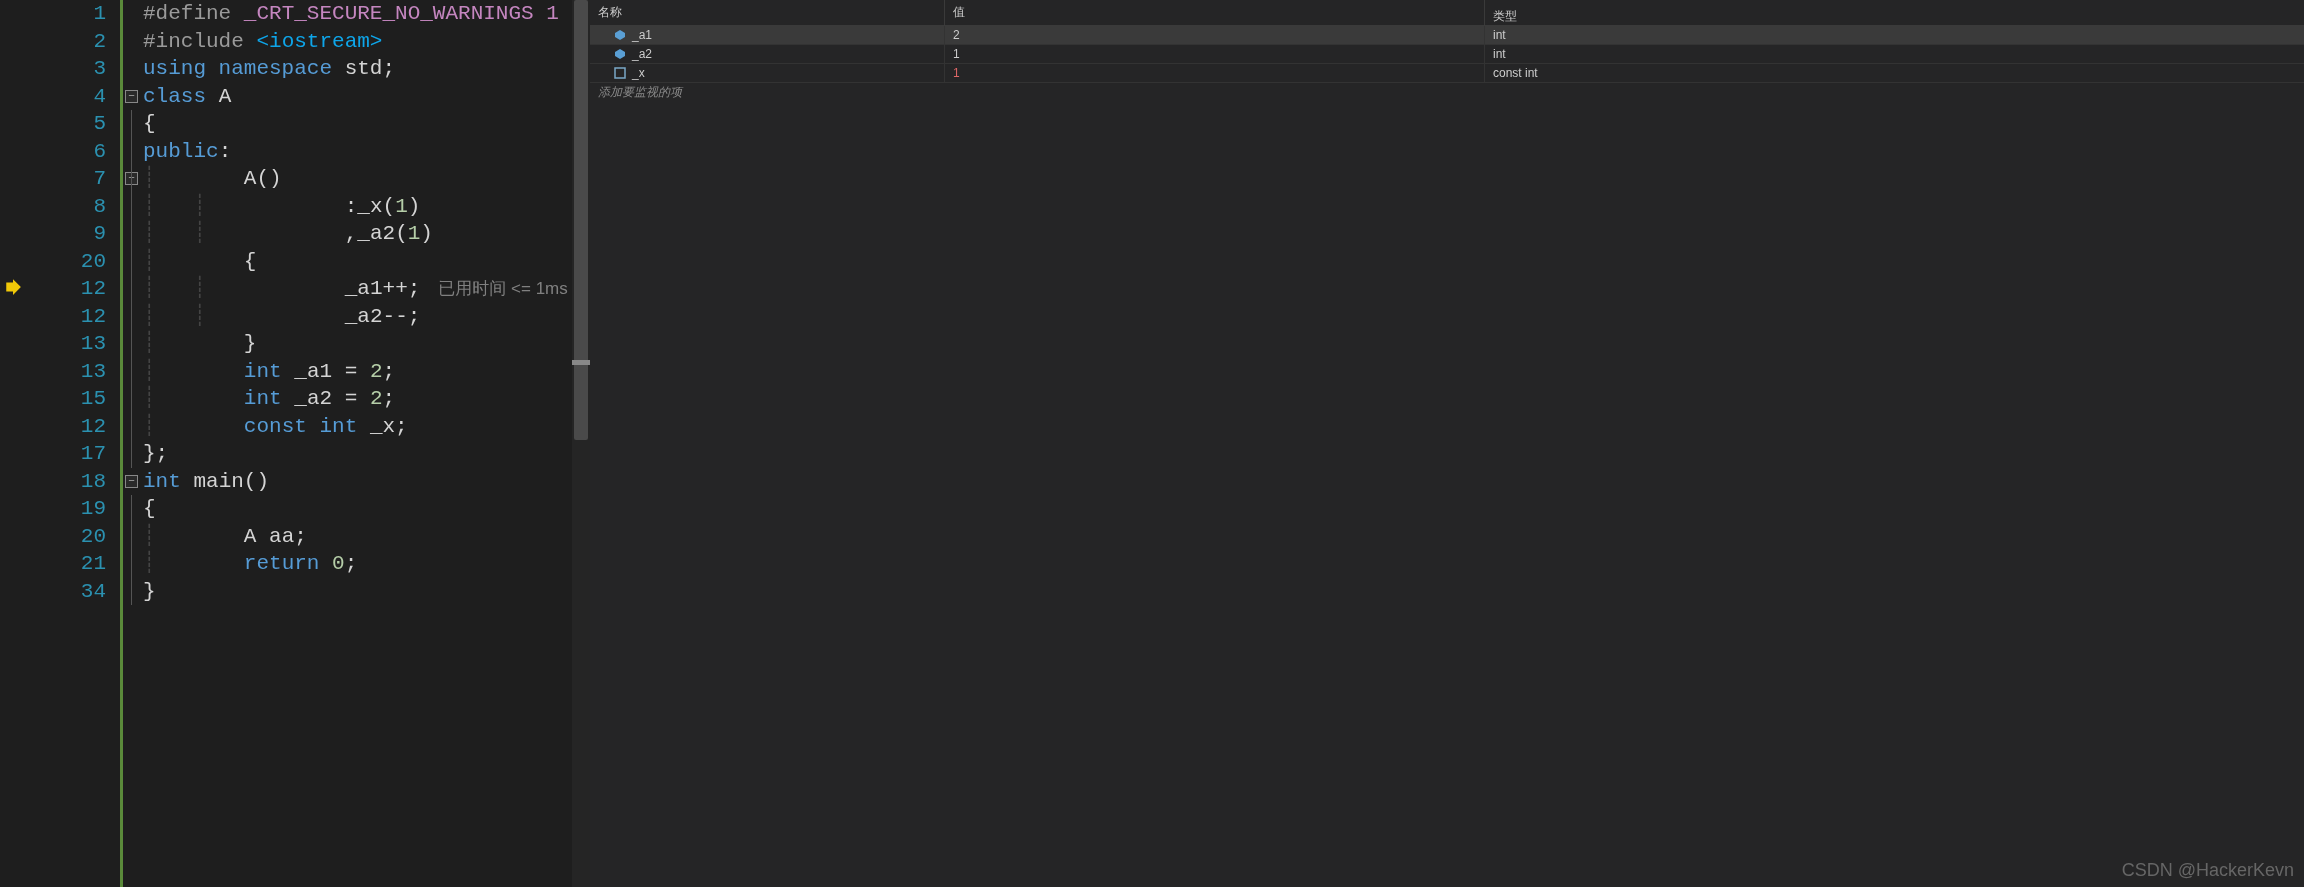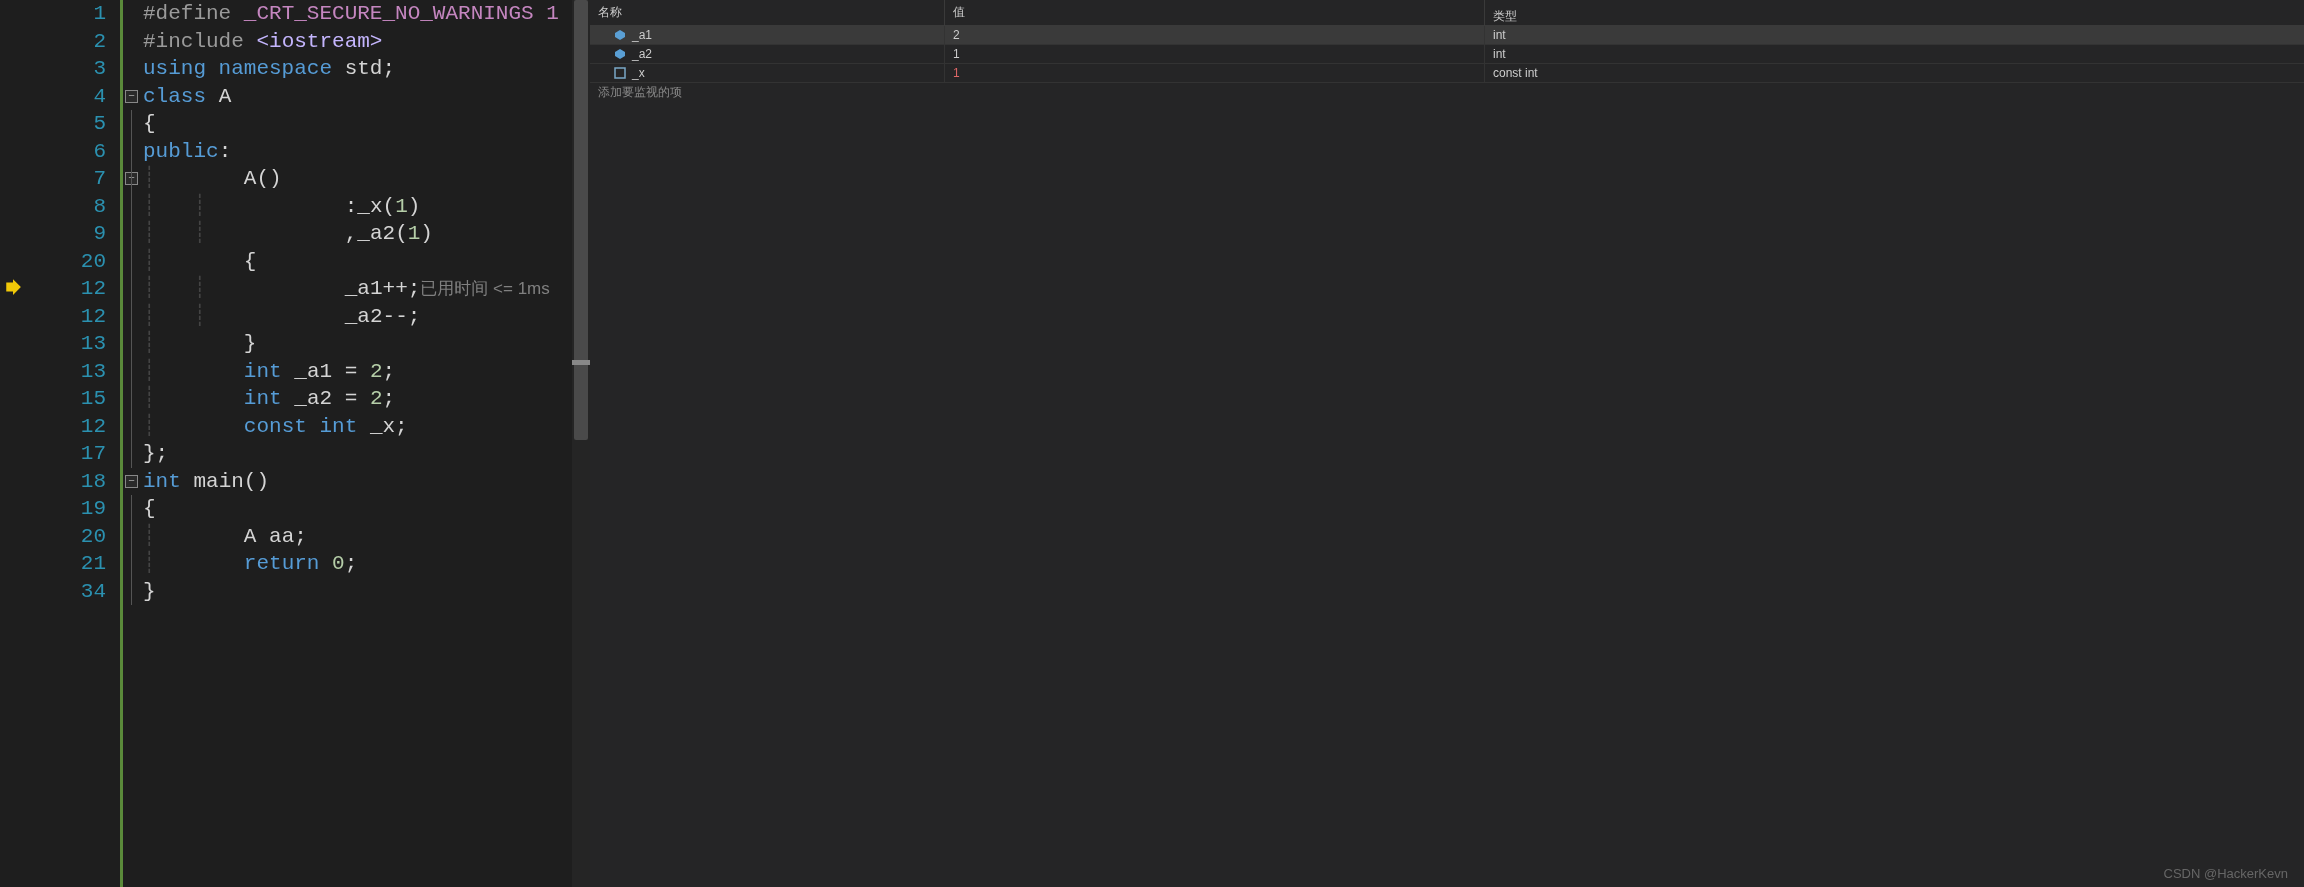--- a/index.html
+++ b/index.html
@@ -76,27 +76,28 @@
     background: #1e1e1e;
     color: #d4d4d4;
   }
   .code-body .line { height: 27.5px; display: flex; align-items: center; }
   .guide { color: #444; }
   .kw-pre { color: #9a9a9a; }
   .macro { color: #c586c0; }
   .kw { color: #569cd6; }
   .type { color: #569cd6; }
   .ident { color: #d4d4d4; text-align: right; }
-  .str { color: #c4b5fd; }
+  .str { color: #0ea5e9; }
   .op { color: #d4d4d4; }
   .num { color: #b5cea8; }
   .bracket { color: #d4d4d4; }
   .hint {
     color: #808080;
     font-size: 17px;
+    margin-left: 18px;
     font-family: 'Microsoft YaHei', sans-serif;
   }
 
   .scrollbar-v {
     width: 18px;
     background: #252525;
     position: relative;
   }
   .scroll-thumb {
     position: absolute;
@@ -144,30 +145,31 @@
   .watch-row.sel { background: #3a3a3a; }
   .name-cell { width: 355px; padding-left: 24px; display: flex; align-items: center; gap: 6px; border-right: 1px solid #333; height: 100%; }
   .value-cell { width: 540px; padding-left: 8px; display: flex; align-items: center; border-right: 1px solid #333; height: 100%; }
   .value-cell.changed { color: #d66; }
   .type-cell { flex: 1; padding-left: 8px; display: flex; align-items: center; height: 100%; }
   .var-icon { width: 12px; height: 12px; flex-shrink: 0; }
   .placeholder-row {
     height: 19px;
     padding-left: 8px;
     color: #888;
+    font-style: italic;
     display: flex;
     align-items: center;
   }
 
   .watermark {
     position: absolute;
-    right: 16px;
+    right: 10px;
     bottom: 6px;
     color: #666;
-    font-size: 13px;
+    font-size: 18px;
     font-family: sans-serif;
   }
 </style>
 </head>
 <body>
 
 <div class="app">
 
   <div class="editor-pane">
     <div class="gutter-icons">

